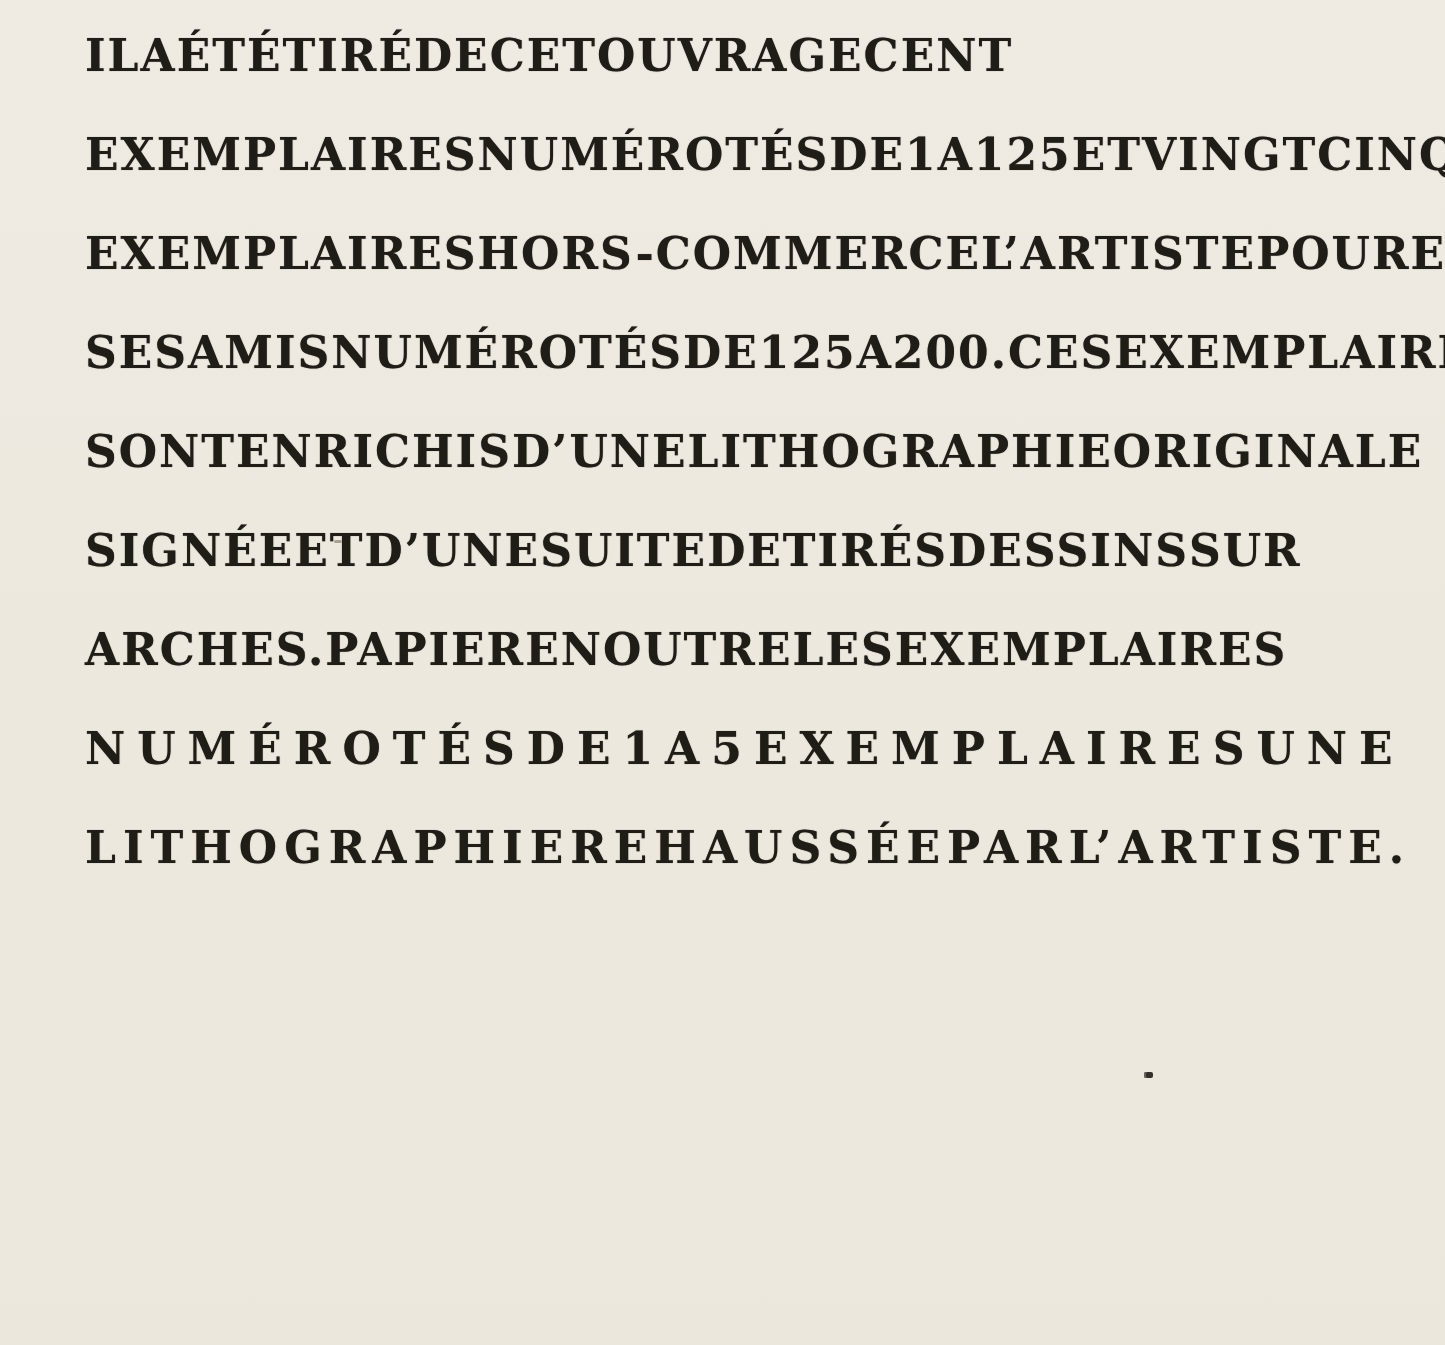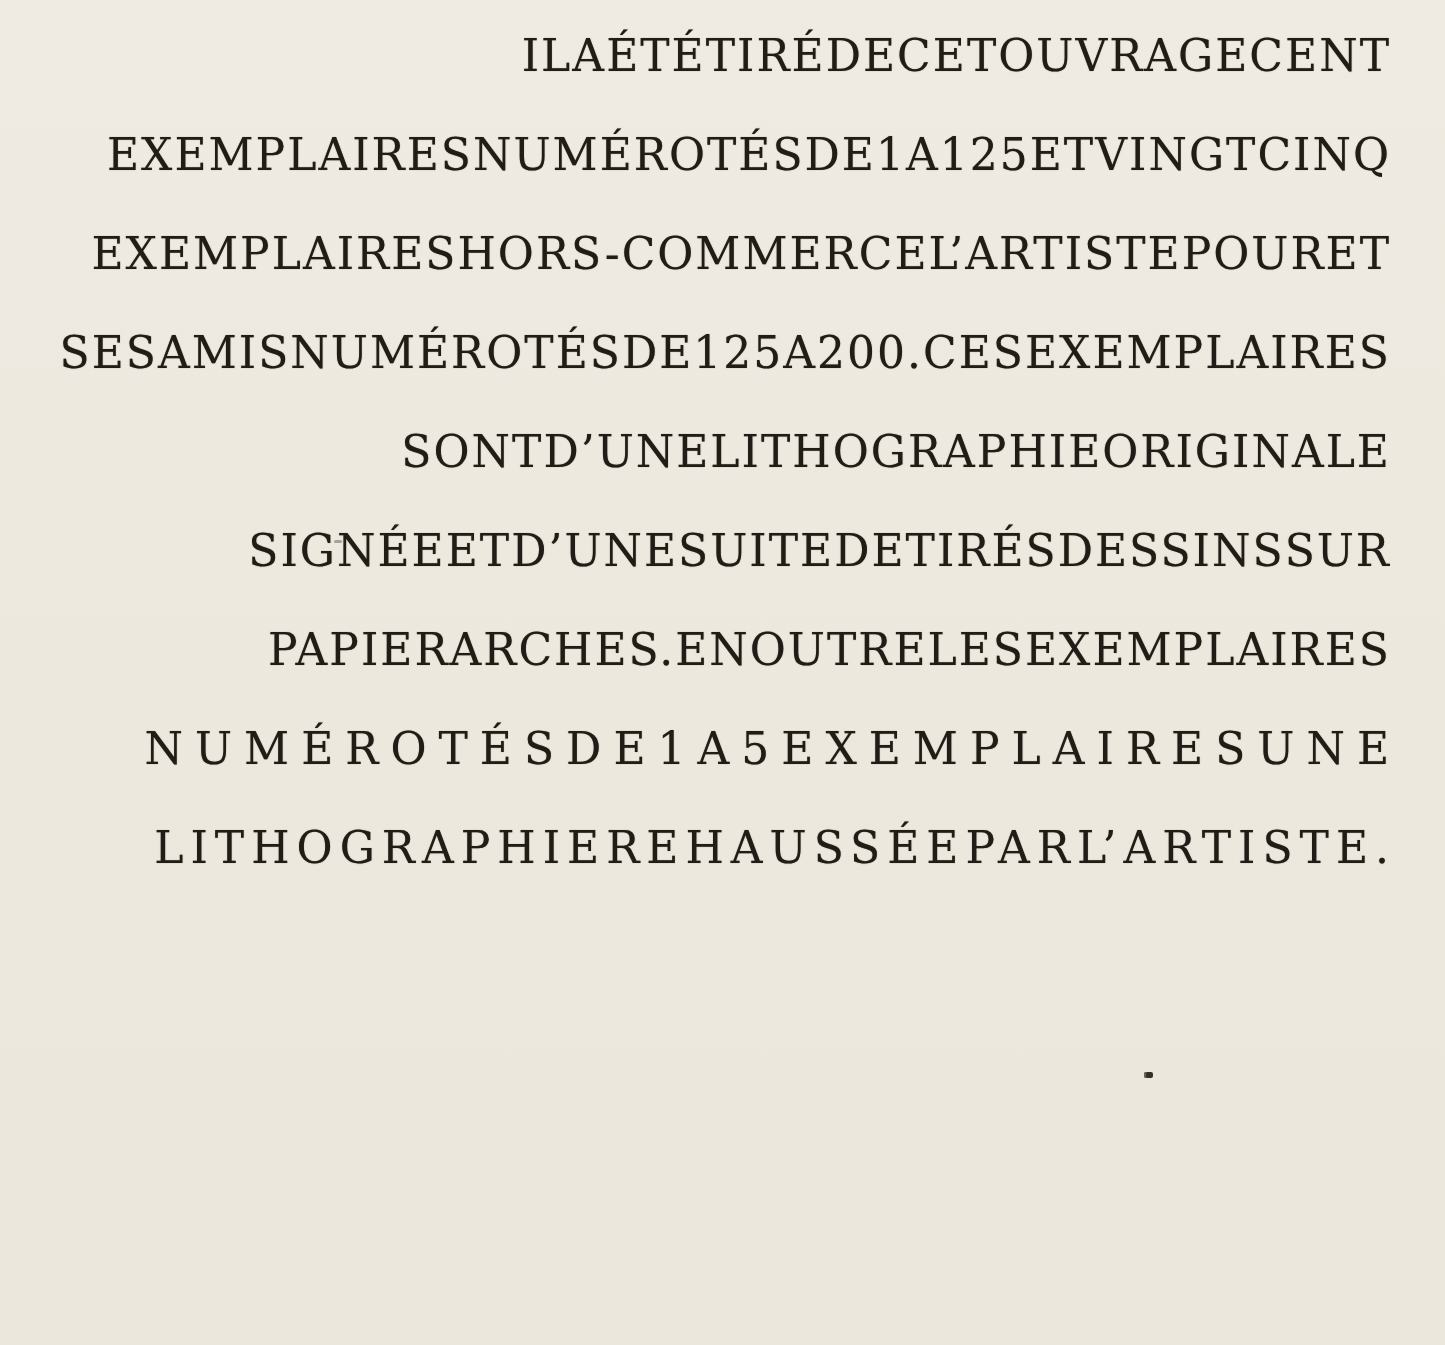--- a/index.html
+++ b/index.html
@@ -16,25 +16,25 @@
     font-family: "DejaVu Serif", "Liberation Serif", serif;
   }
   .textblock {
     position: absolute;
     left: 85px;
     right: 56px;
     top: 30px;
   }
   .line {
     display: flex;
-    justify-content: flex-end;
+    justify-content: flex-start;
     align-items: baseline;
     height: 99px;
     font-size: 44px;
-    font-weight: 400;
+    font-weight: 700;
     color: #201c16;
     --ls: 2px;
     text-shadow: 0 0 1px rgba(32, 28, 22, 0.55);
   }
   .line .word {
     letter-spacing: var(--ls);
     white-space: nowrap;
   }
   .line .word:last-child {
     margin-right: calc(-1 * var(--ls));
@@ -101,37 +101,38 @@
         <span class="word">NUMÉROTÉS</span>
         <span class="word">DE</span>
         <span class="word">125</span>
         <span class="word">A</span>
         <span class="word">200.</span>
         <span class="word">CES</span>
         <span class="word">EXEMPLAIRES</span>
       </div>
     <div class="line">
         <span class="word">SONT</span>
+        <span class="word">ENRICHIS</span>
         <span class="word">D’UNE</span>
         <span class="word">LITHOGRAPHIE</span>
         <span class="word">ORIGINALE</span>
       </div>
     <div class="line">
         <span class="word">SIGNÉE</span>
         <span class="word">ET</span>
         <span class="word">D’UNE</span>
         <span class="word">SUITE</span>
         <span class="word">DE</span>
         <span class="word">TIRÉS</span>
         <span class="word">DESSINS</span>
         <span class="word">SUR</span>
       </div>
     <div class="line">
+        <span class="word">ARCHES.</span>
         <span class="word">PAPIER</span>
-        <span class="word">ARCHES.</span>
         <span class="word">EN</span>
         <span class="word">OUTRE</span>
         <span class="word">LES</span>
         <span class="word">EXEMPLAIRES</span>
       </div>
     <div class="line">
         <span class="word">NUMÉROTÉS</span>
         <span class="word">DE</span>
         <span class="word">1</span>
         <span class="word">A</span>

